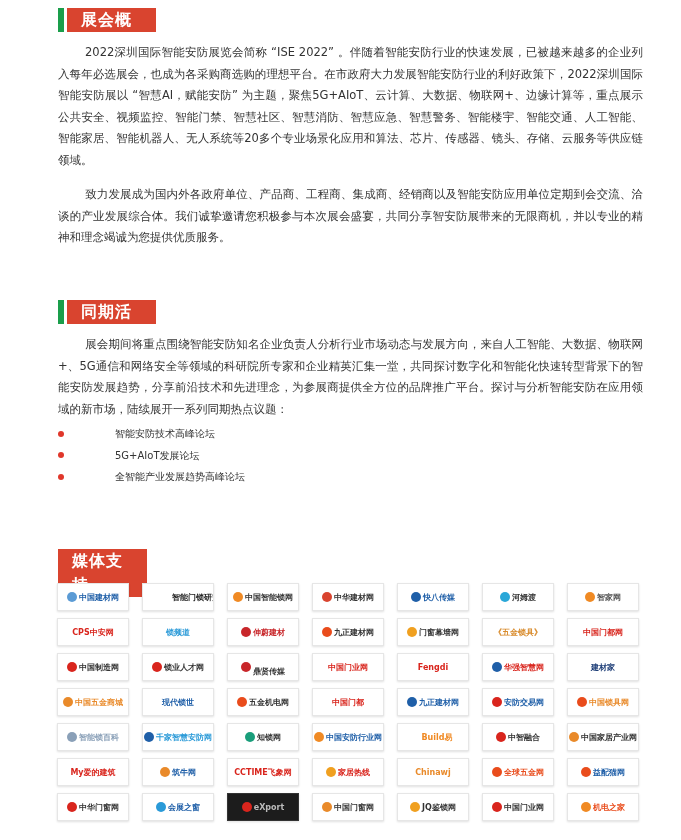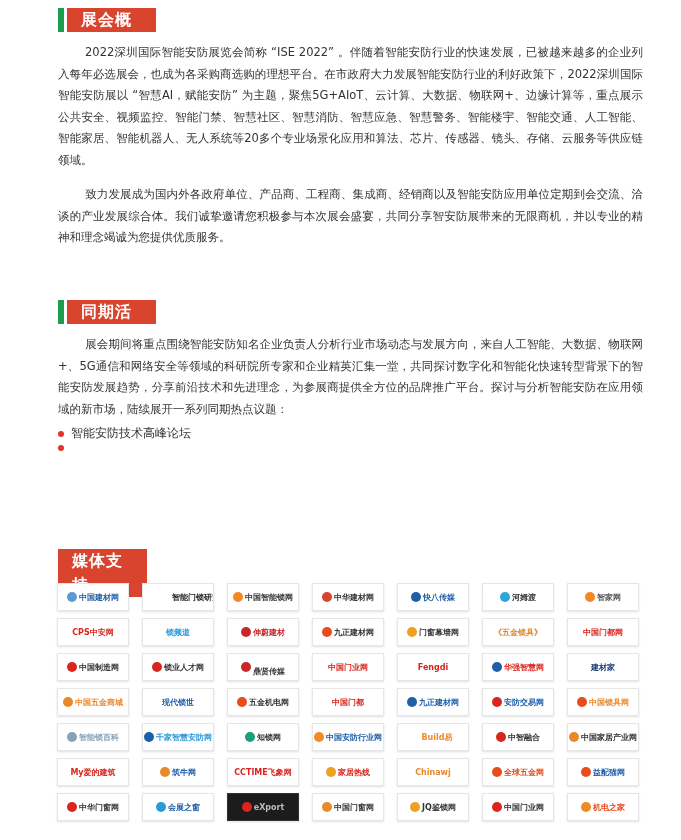--- a/index.html
+++ b/index.html
@@ -4,21 +4,21 @@
 <style>
   * { box-sizing: border-box; margin: 0; padding: 0; }
   html, body { width: 681px; height: 840px; background: #ffffff; overflow: hidden; }
   body { font-family: "DejaVu Sans", "Liberation Sans", sans-serif; color: #333333; position: relative; }
   .section-header { position: absolute; left: 58px; height: 24px; display: flex; align-items: stretch; }
   .section-header .bar { width: 6px; background: #1a9e4b; margin-right: 3px; }
   .section-header .title { background: #d9442f; color: #ffffff; font-weight: bold; font-size: 16px; line-height: 24px; padding: 0 12px 0 14px; width: 89px; letter-spacing: 1px; }
   .para { position: absolute; left: 58px; width: 585px; font-size: 11.5px; line-height: 21.6px; color: #333; text-align: justify; }
   .para .indent { display: inline-block; width: 27px; }
   .bullets { position: absolute; left: 58px; top: 423px; list-style: none; }
-  .bullets li { font-size: 12px; line-height: 21.6px; color: #333; display: flex; align-items: center; }
+  .bullets li { font-size: 10px; line-height: 21.6px; color: #333; display: flex; align-items: center; gap: 44px; }
   .bullets li .dot { width: 6px; height: 6px; border-radius: 50%; background: #e0372b; margin-right: 7px; }
   .logo-grid { position: absolute; left: 57px; top: 583px; display: grid; grid-template-columns: repeat(7, 72px); column-gap: 13px; row-gap: 7px; }
   .logo { height: 28px; background: #fff; border: 1px solid #e6e6e6; box-shadow: 0 1px 2px rgba(0,0,0,0.12); display: flex; align-items: center; justify-content: center; overflow: hidden; font-size: 8px; font-weight: bold; white-space: nowrap; gap: 2px; }
   .logo .ic { display: inline-block; width: 10px; height: 10px; border-radius: 50%; flex-shrink: 0; }
   .logo.dark { background: #1c1c1c; border-color: #333; }
 </style>
 </head>
 <body>
 
 <div class="section-header" style="top:8px;">
@@ -37,20 +37,25 @@
 
 <p class="para" style="top:334px;"><span class="indent"></span><span>展会期间将重点围绕智能安防知名企业负责人分析行业市场动态与发展方向，来自人工智能、大数据、物联网+、5G通信和网络安全等领域的科研院所专家和企业精英汇集一堂，共同探讨数字化和智能化快速转型背景下的智能安防发展趋势，分享前沿技术和先进理念，为参展商提供全方位的品牌推广平台。探讨与分析智能安防在应用领域的新市场，陆续展开一系列同期热点议题：</span></p>
 
 <ul class="bullets">
   <li>
       <span class="dot"></span>
       <span>智能安防技术高峰论坛</span>
     </li>
   <li>
       <span class="dot"></span>
+      <span>5G+AIoT发展论坛</span>
+    </li>
+  <li>
+      <span class="dot"></span>
+      <span>全智能产业发展趋势高峰论坛</span>
     </li>
 </ul>
 
 <div class="section-header" style="top:549px;flex-direction:column;">
   <div class="bar"></div>
   <div class="title">媒体支持</div>
 </div>
 
 <div class="logo-grid" id="logo-grid">
     <div class="logo">

